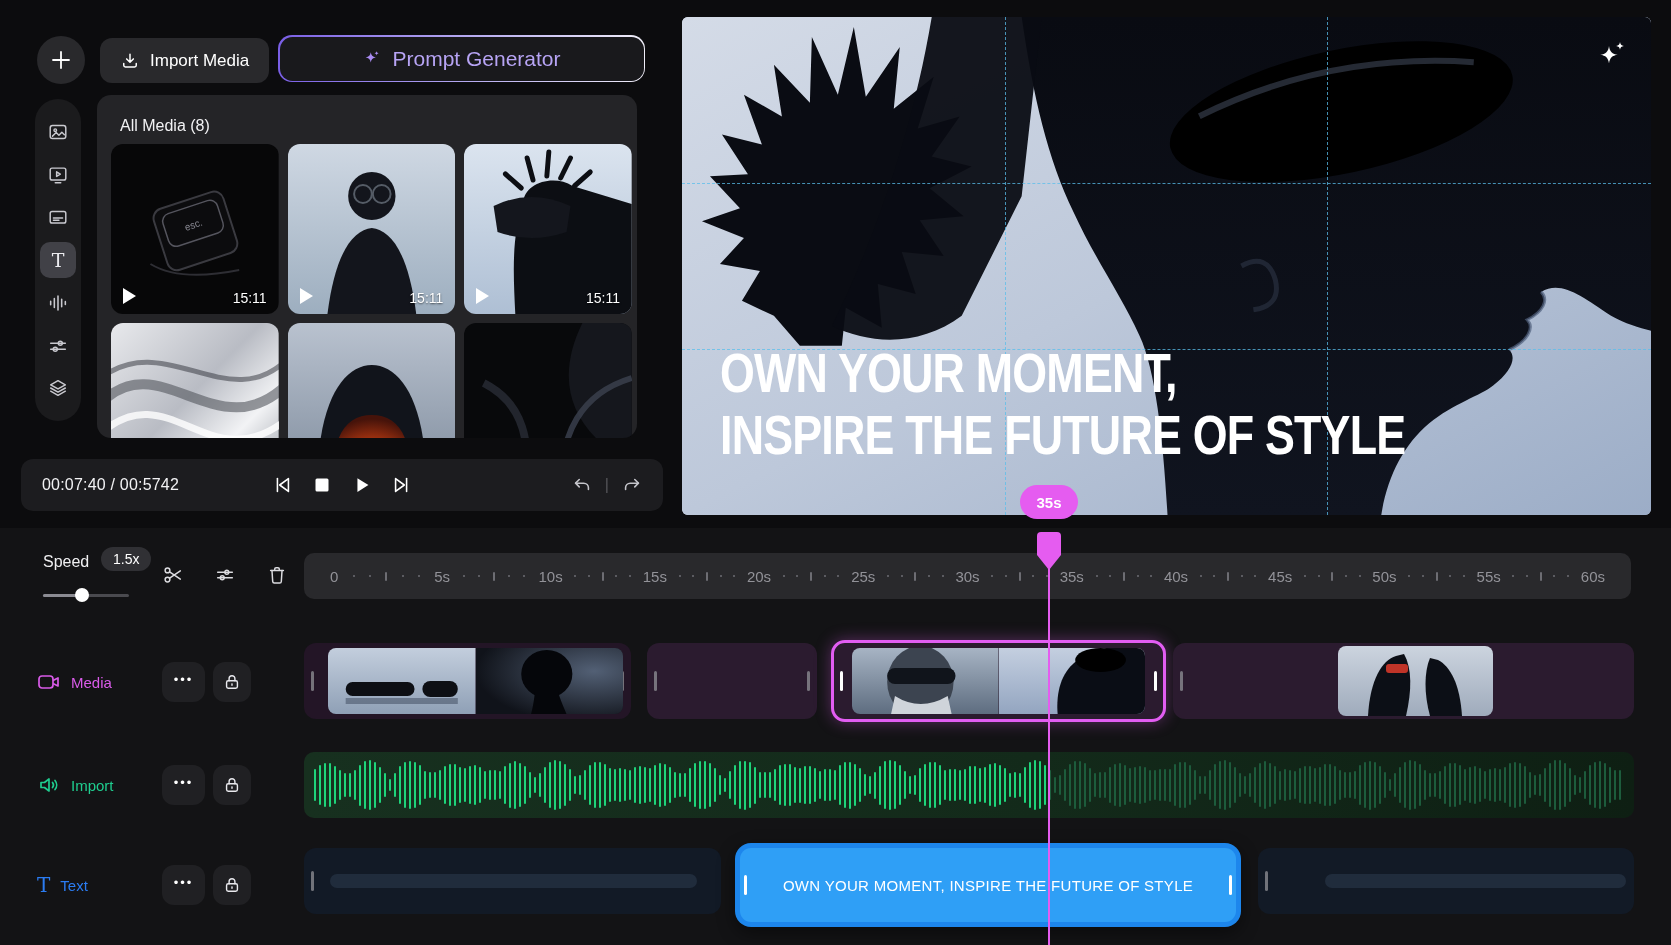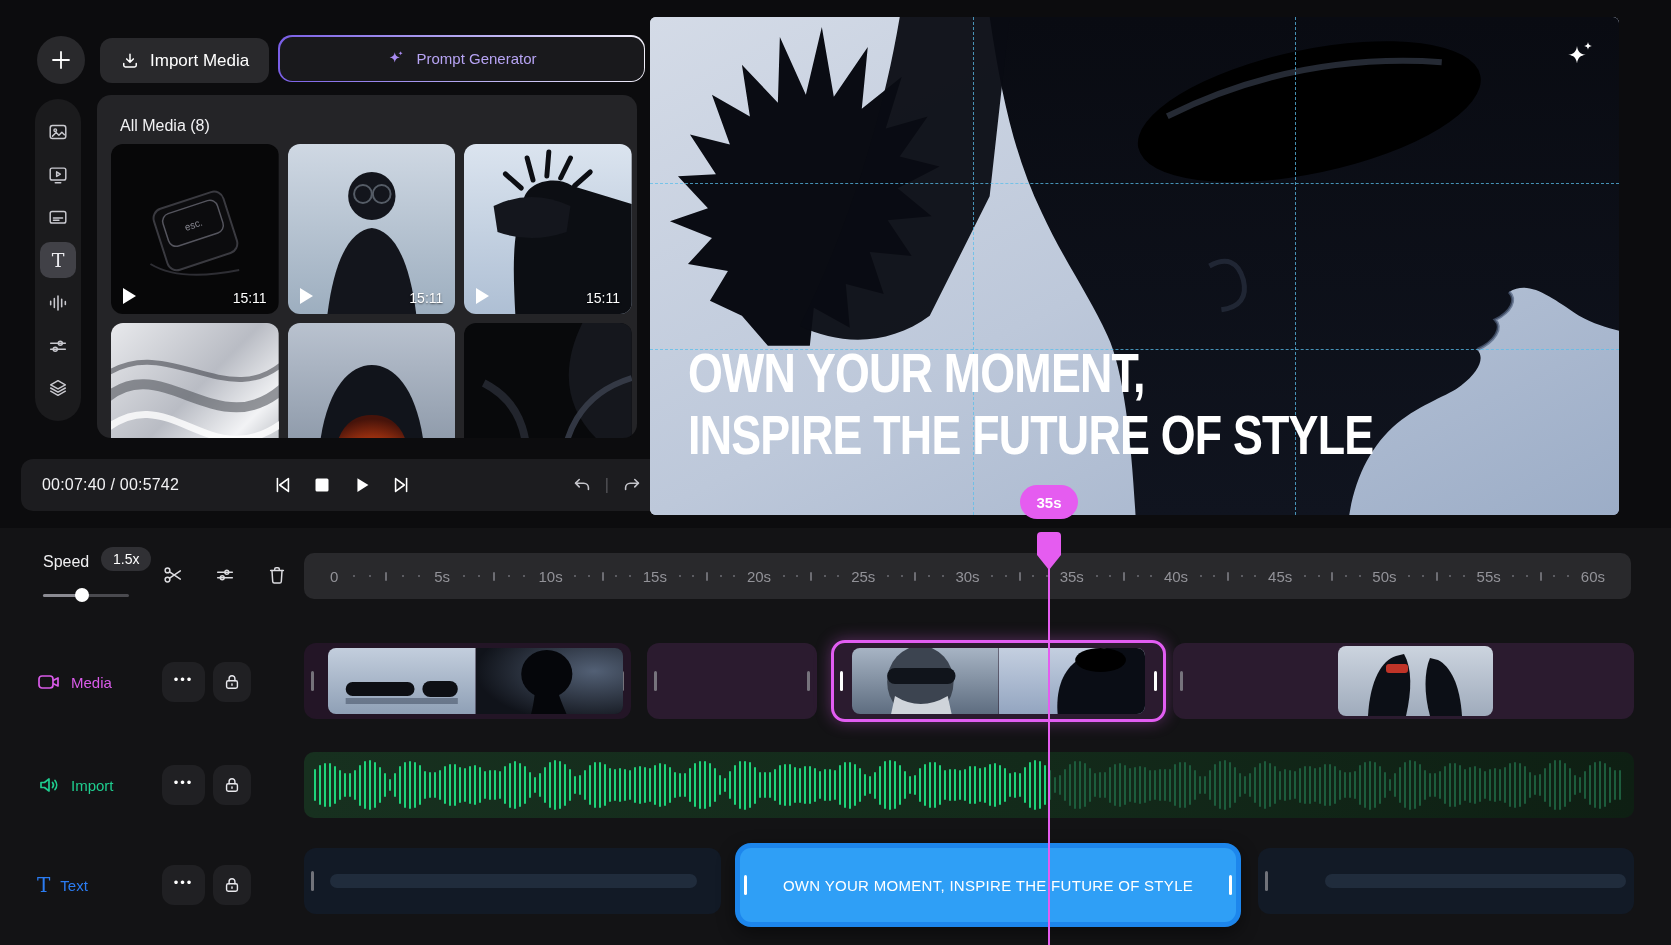--- a/index.html
+++ b/index.html
@@ -8,21 +8,21 @@
   .app { position:relative; width:1671px; height:945px; background:#0c0c0e; overflow:hidden; }
 
   
   .plus-btn { position:absolute; left:37px; top:36px; width:48px; height:48px; border-radius:50%;
     background:#29292c; display:flex; align-items:center; justify-content:center; cursor:pointer; }
   .import-btn { position:absolute; left:100px; top:38px; height:45px; padding:0 20px; border-radius:12px;
     background:#29292c; display:flex; align-items:center; gap:10px; font-size:17px; font-weight:500; cursor:pointer; }
   .prompt-wrap { position:absolute; left:278px; top:35px; width:367px; height:47px; border-radius:14px;
     padding:1.5px; background:linear-gradient(90deg,#7a5fe6,#b9aef0 55%,#f0eef8); cursor:pointer; }
   .prompt-inner { width:100%; height:100%; border-radius:12.5px; background:#19191c;
-    display:flex; align-items:center; justify-content:center; gap:10px; font-size:15px; color:#b7a4f4; }
+    display:flex; align-items:center; justify-content:center; gap:10px; font-size:21px; color:#b7a4f4; }
 
   
   .rail { position:absolute; left:35px; top:99px; width:46px; height:322px; border-radius:23px;
     background:#1b1b1d; display:flex; flex-direction:column; align-items:center; justify-content:space-evenly; padding:8px 0; }
   .rail-item { width:36px; height:36px; border-radius:10px; display:flex; align-items:center; justify-content:center; cursor:pointer; }
   .rail-item.active { background:#414147; }
   .rail svg { stroke:#c9c9cf; }
   .serif-t { font-family:"DejaVu Serif", serif; font-size:19px; color:#ececf0; }
 
   
@@ -40,21 +40,21 @@
   
   .playbar { position:absolute; left:21px; top:459px; width:642px; height:52px; border-radius:12px;
     background:#1c1c1f; display:flex; align-items:center; }
   .timecode { position:absolute; left:21px; font-size:16px; letter-spacing:.2px; color:#f2f2f4; }
   .transport { position:absolute; left:50%; transform:translateX(-50%); display:flex; align-items:center; gap:14px; }
   .tbtn { width:26px; height:26px; display:flex; align-items:center; justify-content:center; cursor:pointer; }
   .history { position:absolute; right:18px; display:flex; align-items:center; gap:10px; color:#55555a; }
   .history .tbtn svg { stroke:#c4c4ca; }
 
   
-  .preview { position:absolute; left:650px; top:17px; width:969px; height:498px; border-radius:6px; overflow:hidden;
+  .preview { position:absolute; left:682px; top:17px; width:969px; height:498px; border-radius:6px; overflow:hidden;
     background:linear-gradient(115deg,#d2d9e5 0%,#c0cbdb 45%,#a2b2ca 100%); }
   .preview svg.scene { position:absolute; inset:0; width:100%; height:100%; }
   .guide { position:absolute; border:0; }
   .guide.v { top:0; bottom:0; width:0; border-left:1px dashed rgba(90,190,235,.75); }
   .guide.h { left:0; right:0; height:0; border-top:1px dashed rgba(90,190,235,.75); }
   .overlay-title { position:absolute; left:38px; bottom:48px; transform:scaleX(.8); transform-origin:left bottom;
     font-size:56px; line-height:1.12; font-weight:700; letter-spacing:-1px; color:#fff; white-space:nowrap; }
   .preview-sparkle { position:absolute; right:22px; top:22px; }
 
   

